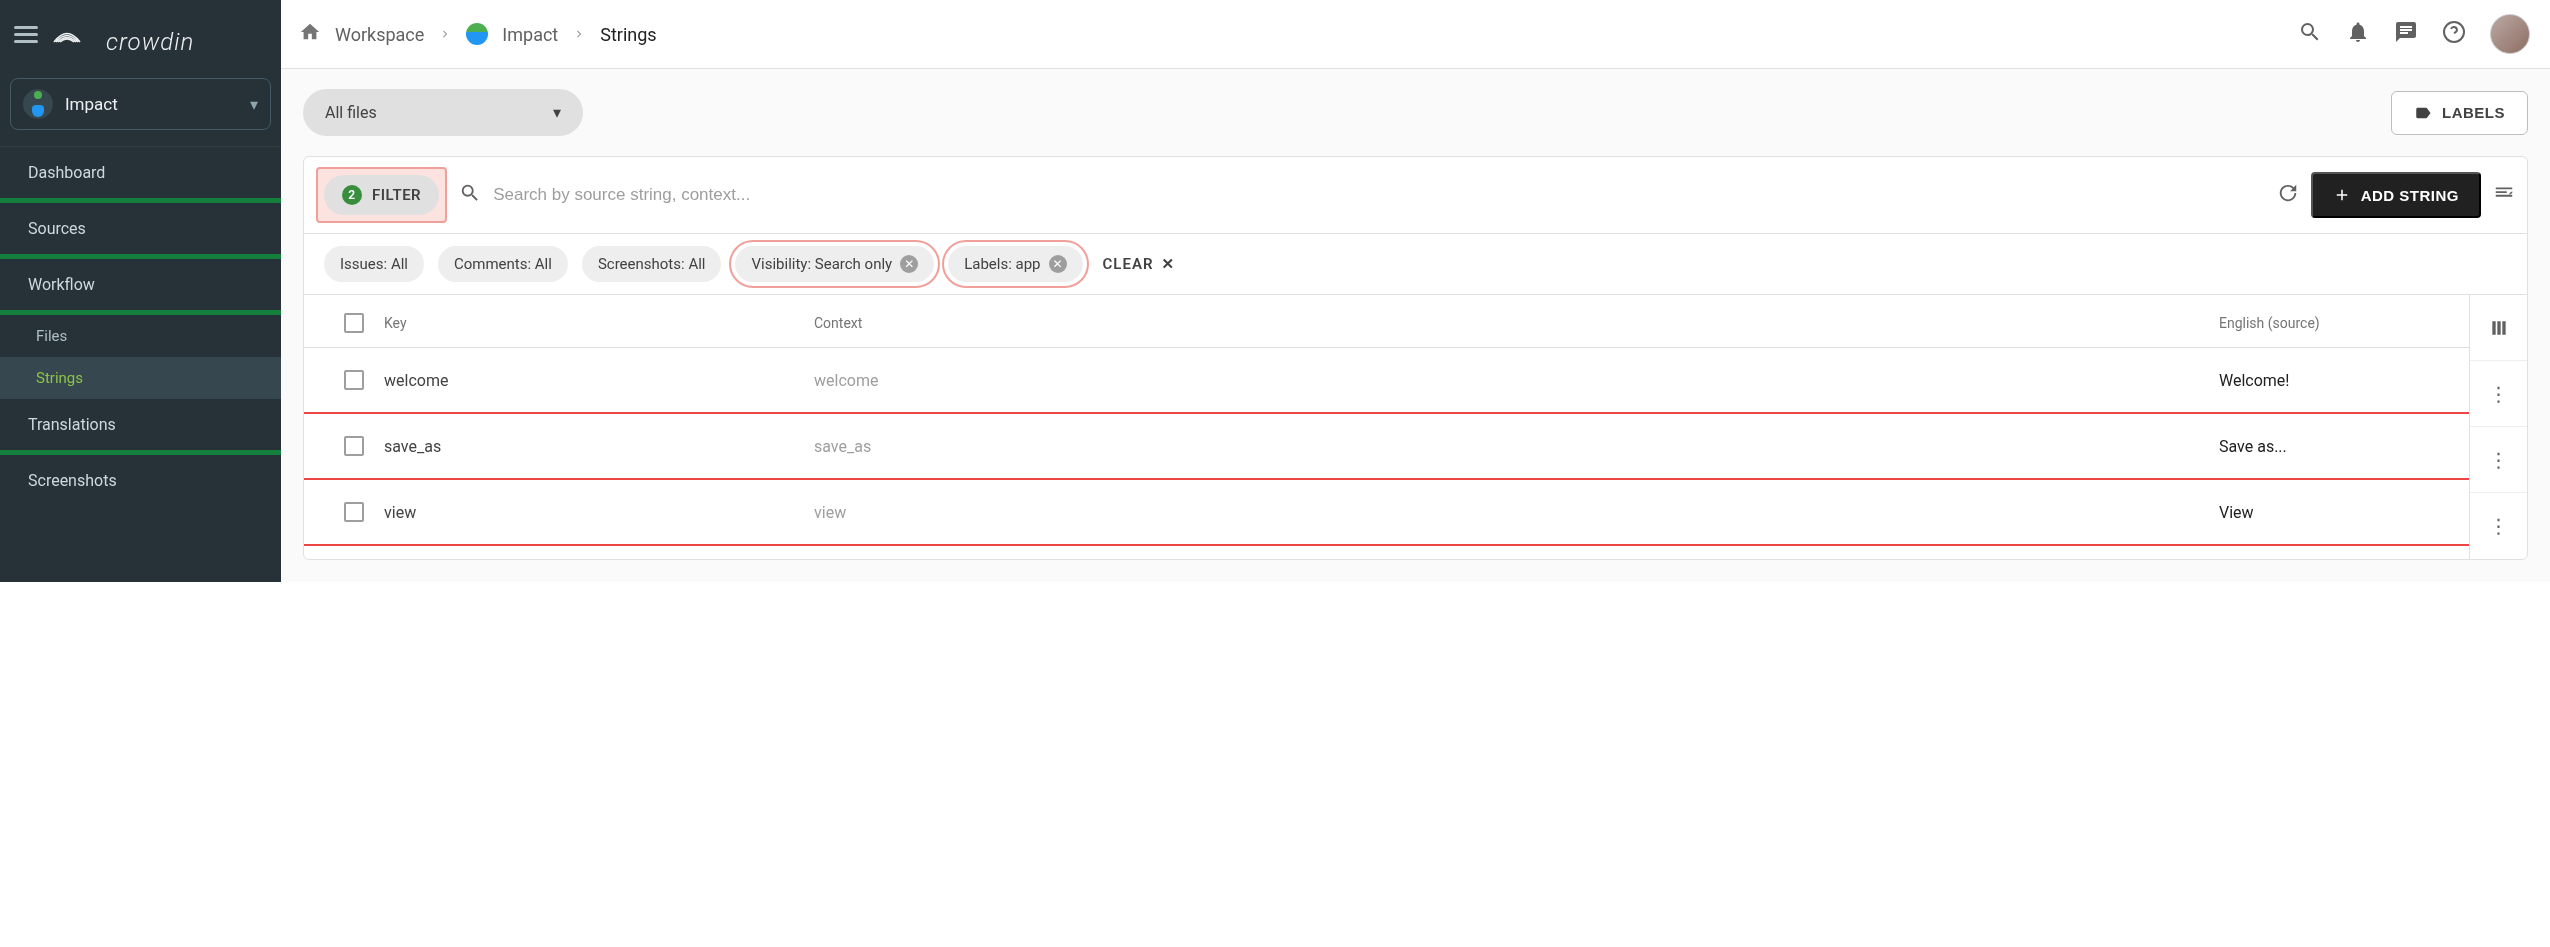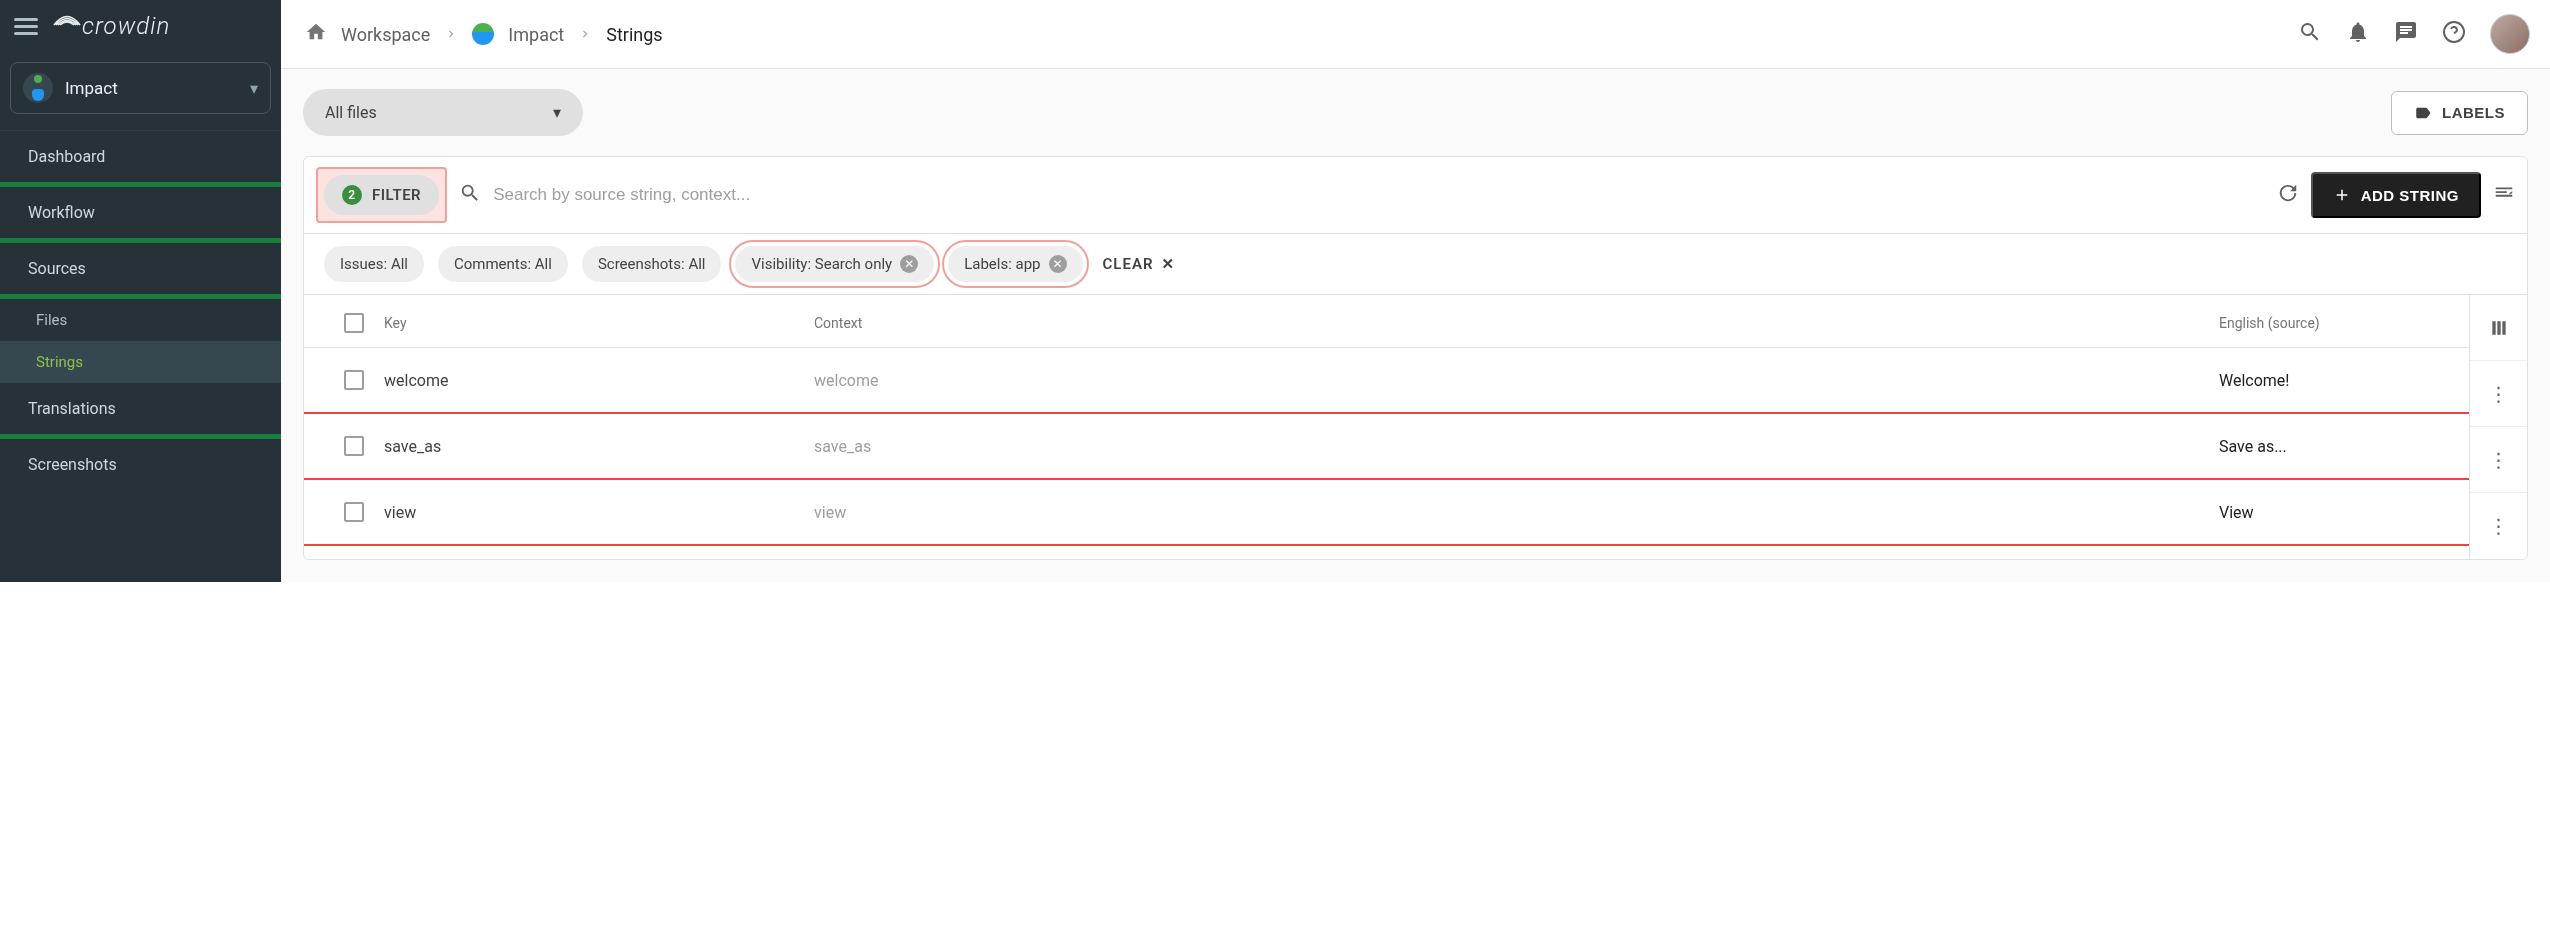--- a/index.html
+++ b/index.html
@@ -3,38 +3,38 @@
 <meta charset="utf-8">
 <style>
 * { box-sizing: border-box; margin: 0; padding: 0; }
 body { font-family: -apple-system, BlinkMacSystemFont, "Segoe UI", Roboto, sans-serif; background: #fff; height: 582px; overflow: hidden; }
 .app { display: flex; height: 100%; }
 
 
 .sidebar { width: 281px; background: #263238; color: #cfd8dc; display: flex; flex-direction: column; }
 .sidebar-top { display: flex; align-items: center; padding: 12px 14px; gap: 14px; }
 .hamburger span { display: block; width: 24px; height: 3px; background: #b0bec5; margin: 4px 0; border-radius: 2px; }
-.logo { display: flex; align-items: flex-start; gap: 0; }
+.logo { display: flex; align-items: center; gap: 24px; margin-top: 16px; }
 .logo-text { font-style: italic; font-weight: 300; color: #eceff1; font-size: 24px; letter-spacing: 1px; }
 .project-selector { margin: 10px 10px 6px; border: 1px solid #455a64; border-radius: 8px; display: flex; align-items: center; padding: 10px 12px; gap: 12px; }
 .project-icon { width: 30px; height: 30px; border-radius: 50%; background: #37474f; display: flex; align-items: center; justify-content: center; position: relative; }
 .project-icon .dot-green { position: absolute; top: 2px; left: 50%; transform: translateX(-50%); width: 8px; height: 8px; border-radius: 50%; background: #4caf50; }
 .project-icon .dot-blue { position: absolute; bottom: 2px; left: 50%; transform: translateX(-50%); width: 12px; height: 12px; border-radius: 4px 4px 50% 50%; background: #2196f3; }
 .project-name { color: #eceff1; font-size: 17px; flex: 1; }
 .chevron { color: #90a4ae; }
 
 .nav { margin-top: 10px; }
 .nav-item { padding: 16px 28px; font-size: 16px; color: #cfd8dc; cursor: pointer; border-bottom: 5px solid #15803d; }
 .nav-item:first-child { border-top: 1px solid #2e3c43; }
 .nav-sub { padding: 12px 36px; font-size: 15px; color: #b0bec5; cursor: pointer; }
 .nav-sub.active { background: #37474f; color: #8bc34a; }
 
 
 .main { flex: 1; display: flex; flex-direction: column; background: #fff; }
-.topbar { display: flex; align-items: center; padding: 14px 20px 14px 24px; border-bottom: 1px solid #e0e0e0; gap: 16px; }
+.topbar { display: flex; align-items: center; padding: 14px 20px 14px 18px; border-bottom: 1px solid #e0e0e0; gap: 16px; }
 .breadcrumb { display: flex; align-items: center; gap: 14px; color: #616161; font-size: 18px; }
 .breadcrumb .home-icon svg { width: 22px; height: 22px; }
 .breadcrumb .sep svg { width: 14px; height: 14px; }
 .bc-icon { width: 22px; height: 22px; border-radius: 50%; background: linear-gradient(180deg,#4caf50 0%,#4caf50 40%,#2196f3 40%,#2196f3 100%); }
 .breadcrumb .current { color: #212121; }
 
 .topbar-spacer { flex: 1; }
 .topbar-icons { display: flex; align-items: center; gap: 24px; color: #616161; }
 .topbar-icons svg { width: 24px; height: 24px; }
 .avatar { width: 40px; height: 40px; border-radius: 50%; background: linear-gradient(135deg,#bcaaa4,#8d6e63); border: 1px solid #ccc; }
@@ -102,22 +102,22 @@
       <div class="project-icon">
           <span class="dot-green"></span>
           <span class="dot-blue"></span>
         </div>
       <span class="project-name">Impact</span>
       <span class="chevron">▾</span>
     </div>
 
     <nav class="nav">
       <div class="nav-item">Dashboard</div>
+      <div class="nav-item">Sources</div>
       <div class="nav-item">Workflow</div>
-      <div class="nav-item">Sources</div>
       <div class="nav-sub">Files</div>
       <div class="nav-sub active">Strings</div>
       <div class="nav-item">Translations</div>
       <div class="nav-item" style="border-bottom:none">Screenshots</div>
     </nav>
   </aside>
 
   <main class="main">
     <div class="topbar">
       <div class="breadcrumb">

